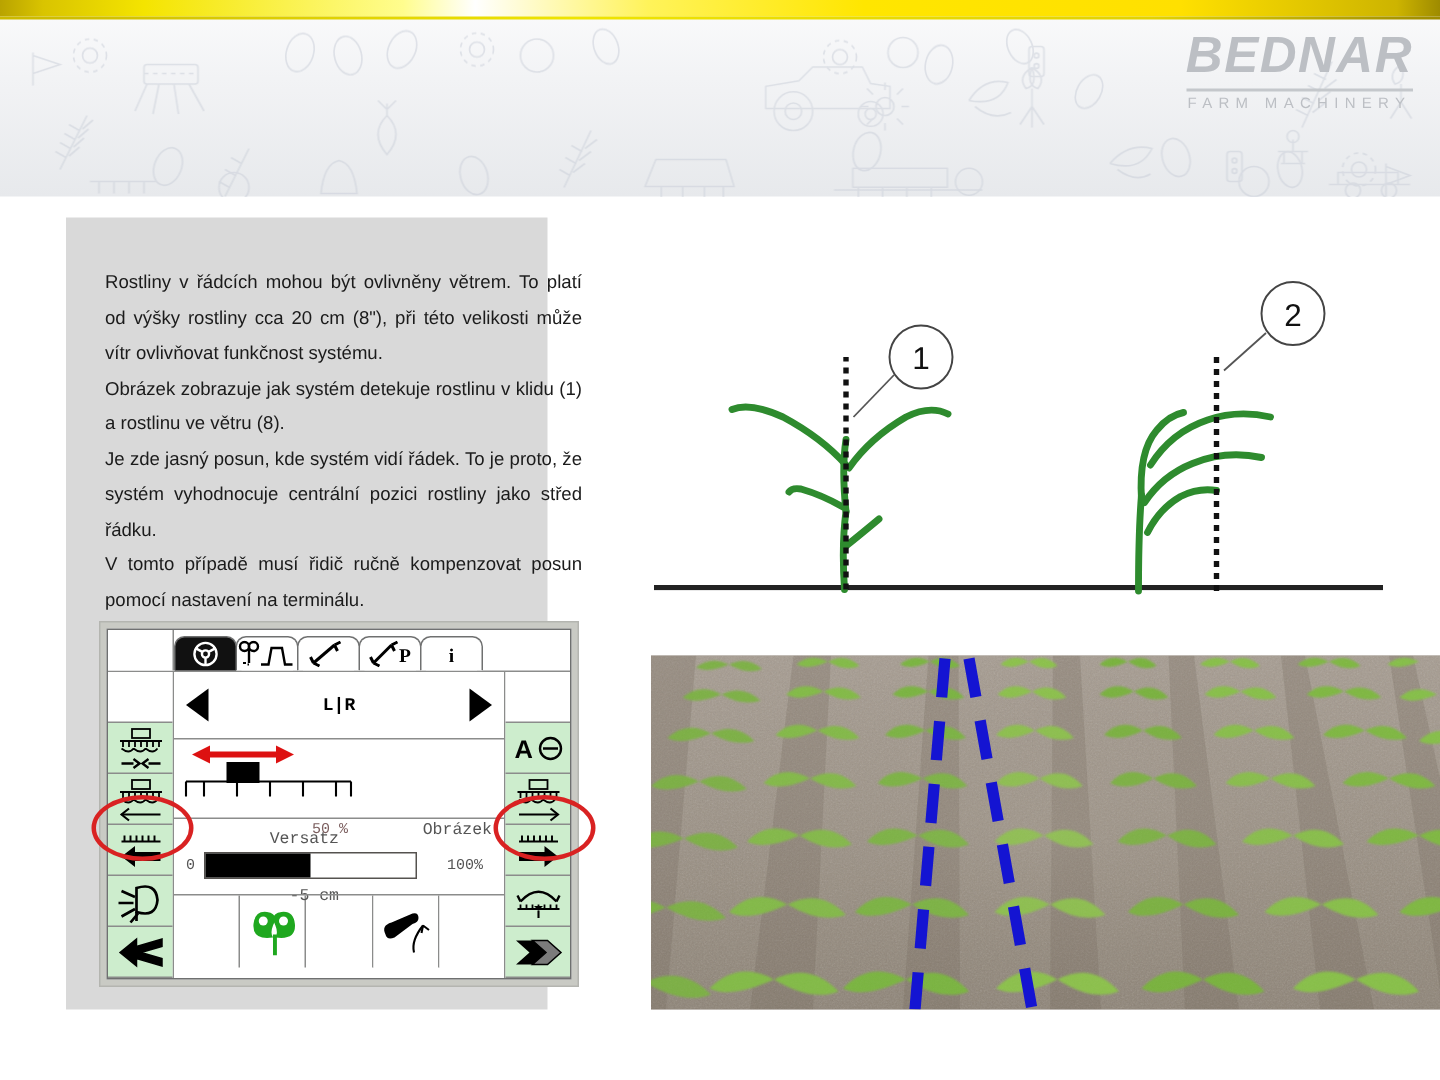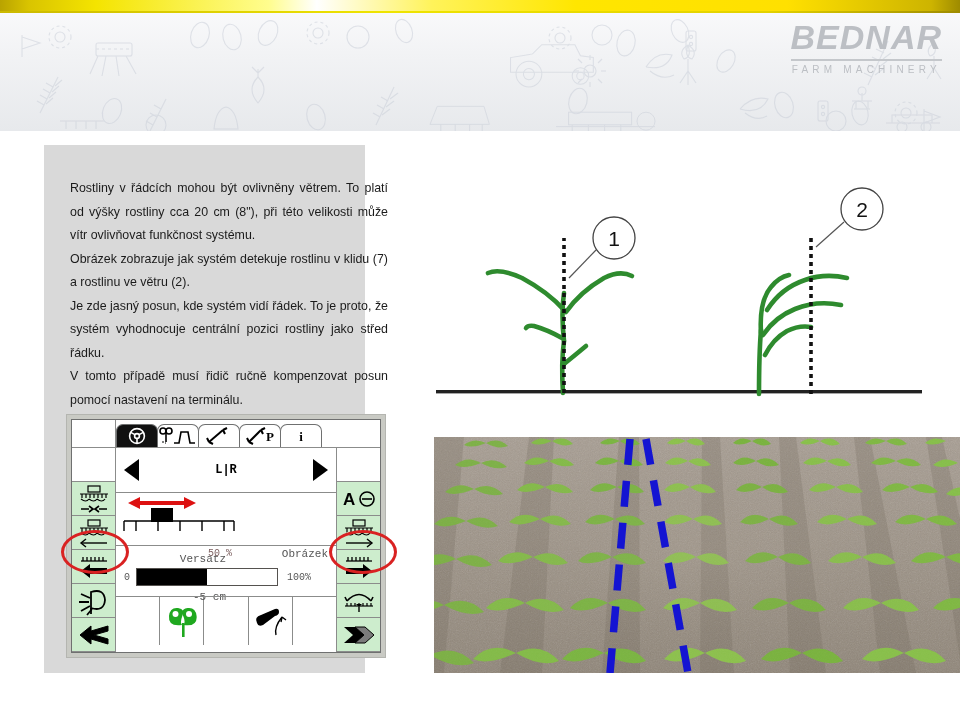--- a/index.html
+++ b/index.html
@@ -137,21 +137,21 @@
   #versatz-vals .v1{margin-top:6px;}
   #versatz-vals .v2{margin-top:26px;}
 
   #crow-qual{height:50px;display:flex;flex-direction:column;}
   #qual-pct{position:absolute;left:92px;top:2px;font-family:"Liberation Mono","DejaVu Sans Mono",monospace;font-size:10px;color:#7c5f5f;}
   #qual-label{position:absolute;right:8px;top:2px;font-family:"Liberation Mono","DejaVu Sans Mono",monospace;font-size:11px;color:#555;}
   #qual-bar-wrap{position:absolute;left:8px;top:22px;right:6px;display:flex;align-items:center;}
   #qual-zero{font-family:"Liberation Mono","DejaVu Sans Mono",monospace;font-size:10px;color:#555;margin-right:6px;}
   #qual-bar{flex:1;height:16px;border:1px solid #55524f;background:#fff;position:relative;max-width:140px;}
   #qual-fill{position:absolute;left:0;top:0;bottom:0;background:#000;}
-  #qual-hundred{font-family:"Liberation Mono","DejaVu Sans Mono",monospace;font-size:10px;color:#555;margin-left:9px;}
+  #qual-hundred{font-family:"Liberation Mono","DejaVu Sans Mono",monospace;font-size:10px;color:#555;margin-left:20px;}
 
   #crow-bottom{height:48px;display:flex;border-bottom:none;}
   .bcell{flex:1;border-right:1px solid #8b8c8b;display:flex;align-items:center;justify-content:center;background:#fff;}
   .bcell:last-child{border-right:none;}
 
   .red-ellipse{
     position:absolute;border:3.5px solid #d92222;border-radius:50%;
     pointer-events:none;
   }
 
@@ -338,21 +338,21 @@
     <div id="logo-main">BEDNAR</div>
     <div id="logo-rule"></div>
     <div id="logo-sub">FARM MACHINERY</div>
   </div>
 </div>
 
 <div id="left-panel">
 
   <div id="body-text">
     <p>Rostliny v řádcích mohou být ovlivněny větrem. To platí od výšky rostliny cca 20 cm (8"), při této velikosti může vítr ovlivňovat funkčnost systému.</p>
-    <p>Obrázek zobrazuje jak systém detekuje rostlinu v klidu (7) a rostlinu ve větru (2).</p>
+    <p>Obrázek zobrazuje jak systém detekuje rostlinu v klidu (1) a rostlinu ve větru (8).</p>
     <p>Je zde jasný posun, kde systém vidí řádek. To je proto, že systém vyhodnocuje centrální pozici rostliny jako střed řádku.</p>
     <p>V tomto případě musí řidič ručně kompenzovat posun pomocí nastavení na terminálu.</p>
   </div>
 
   <div id="terminal">
     <div id="term-inner">
 
       <div id="tab-strip">
         <div class="tab-spacer"></div>
 

